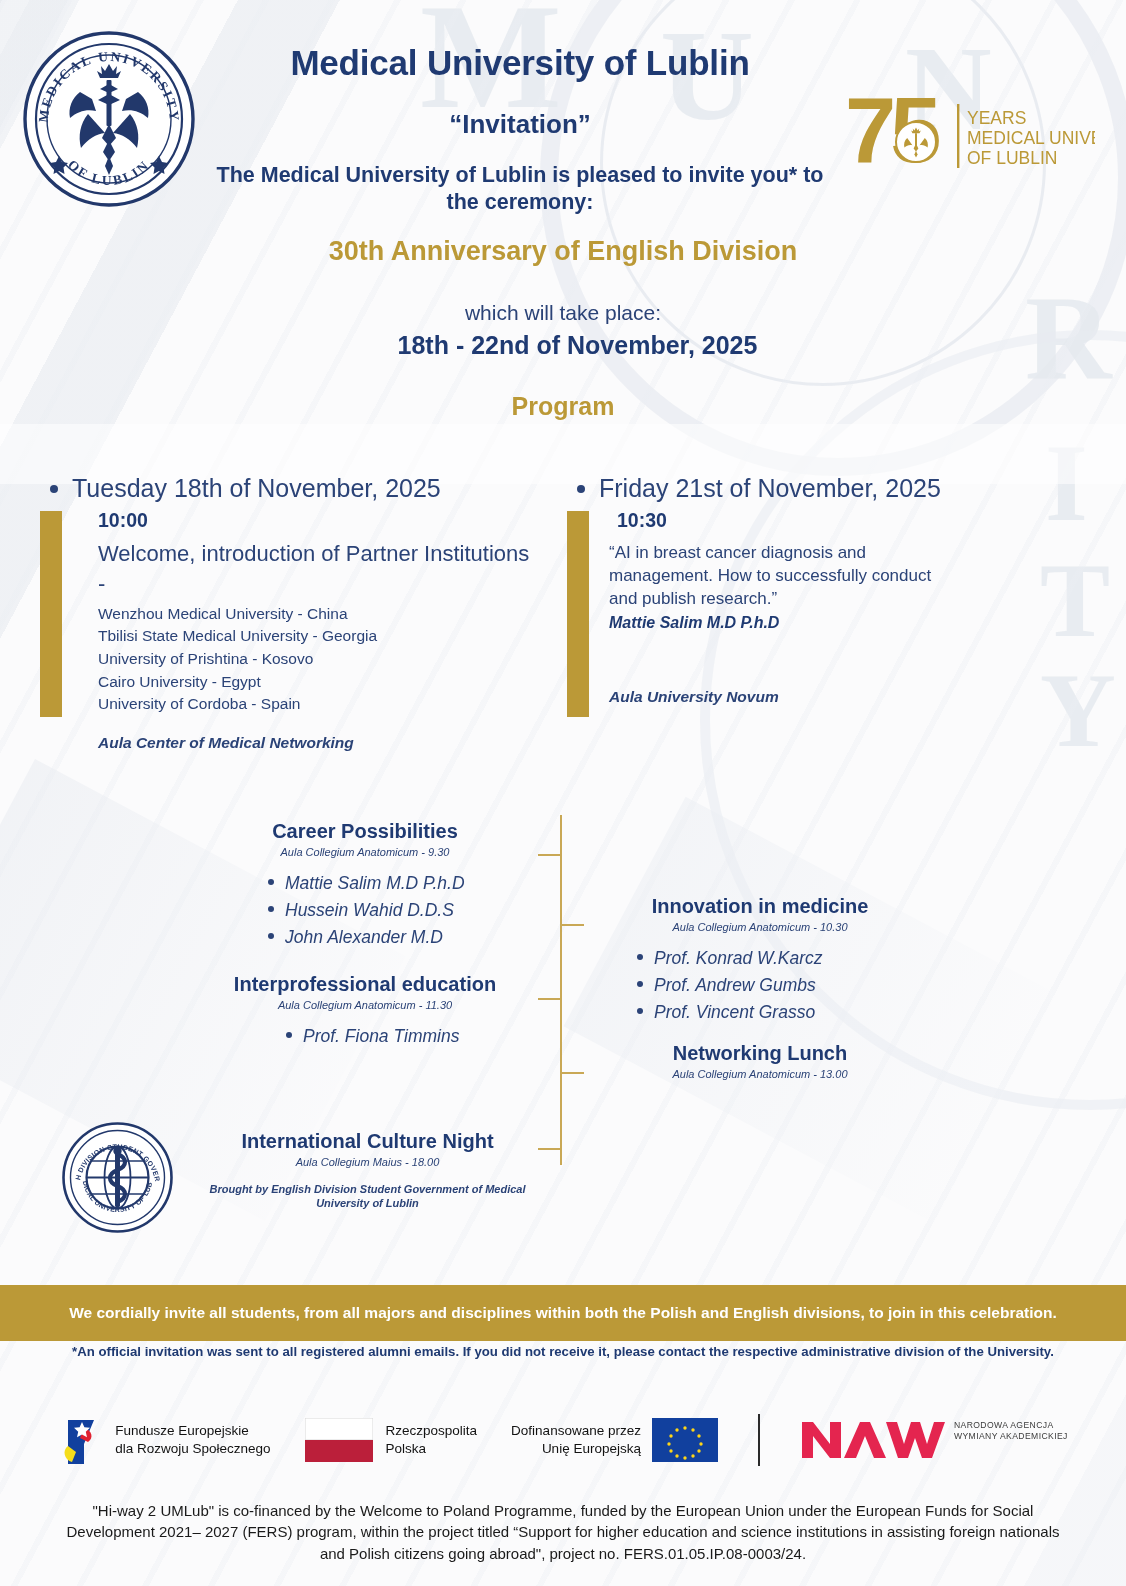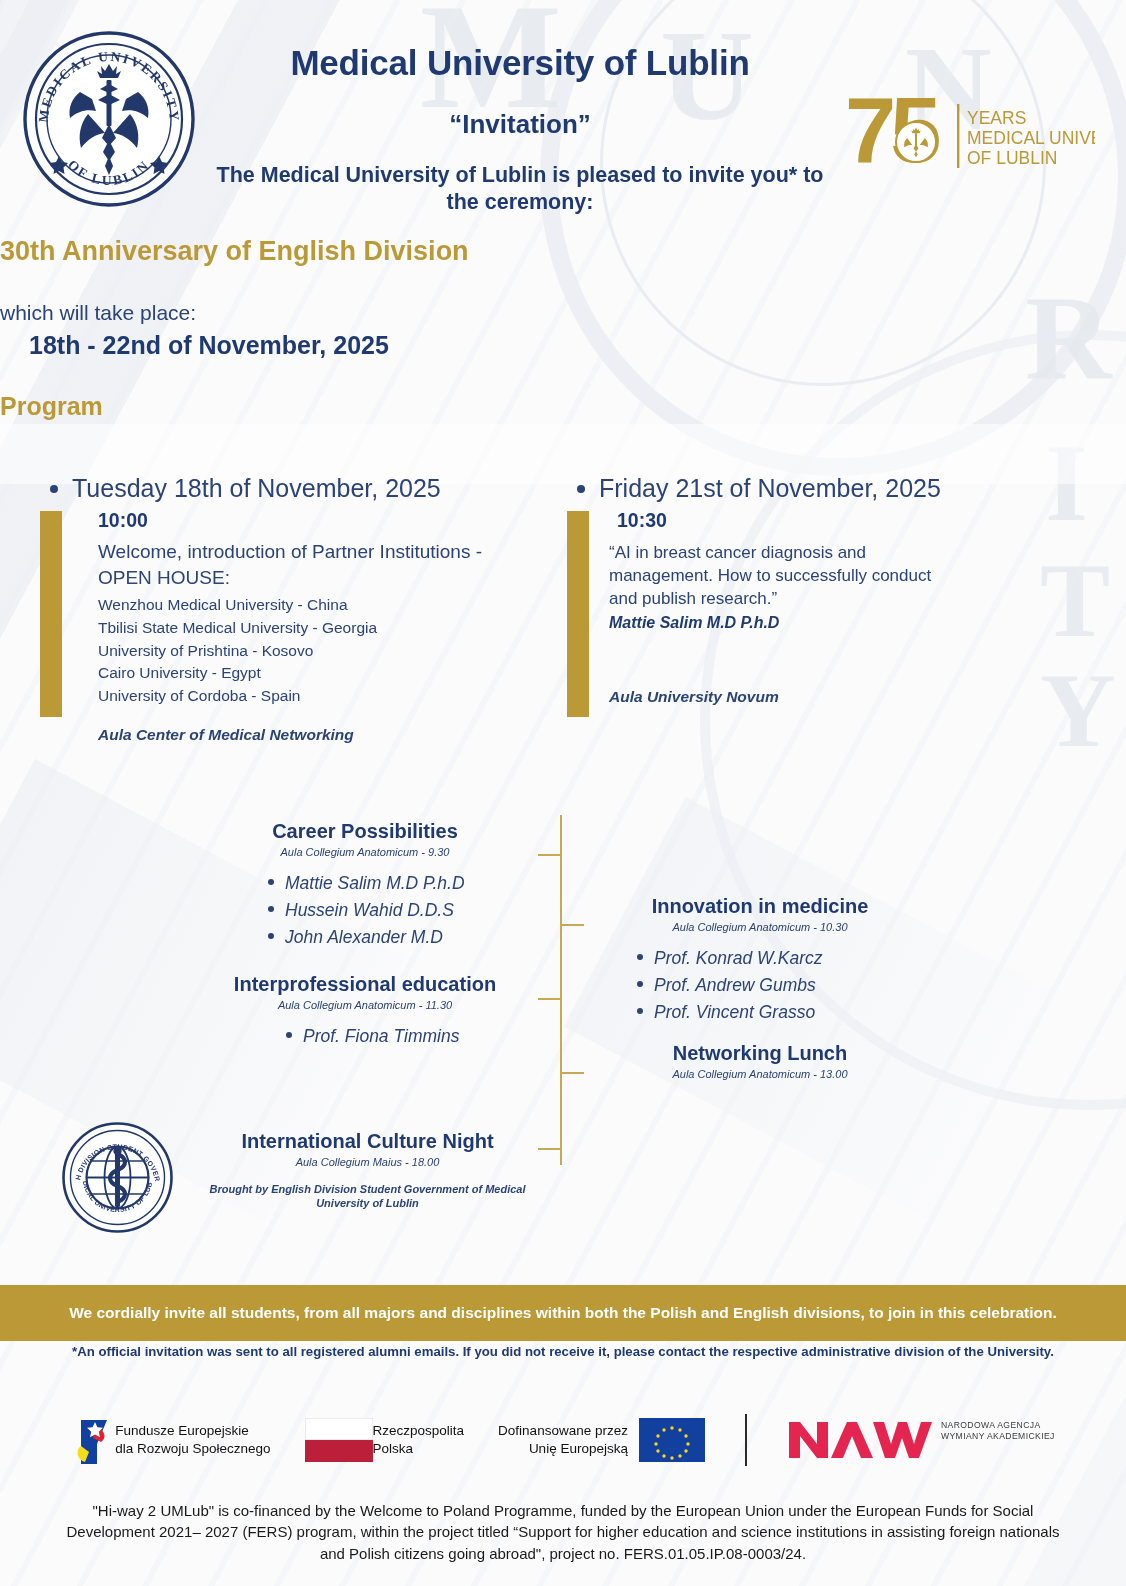--- a/index.html
+++ b/index.html
@@ -28,36 +28,36 @@
 
   
   #header{position:absolute;left:0;top:0;width:1126px;height:228px;}
   #seal-logo{position:absolute;left:18px;top:28px;width:182px;height:182px;}
   #anniv-logo{position:absolute;left:845px;top:82px;width:250px;height:96px;}
   #title-block{position:absolute;left:210px;top:44px;width:620px;text-align:center;}
   .t-main{font-size:35px;font-weight:700;color:#1f3a72;letter-spacing:-.2px;line-height:1.1;}
   .t-inv{font-size:26px;font-weight:700;color:#1f3a72;margin-top:26px;}
   .t-sub{font-size:21.5px;font-weight:700;color:#1f3a72;margin-top:22px;line-height:1.28;}
 
-  #subtitle-area{position:absolute;left:0;top:236px;width:1126px;}
+  #subtitle-area{position:absolute;left:0;top:236px;width:1126px;text-align:center;}
   .t-gold-big{font-size:27px;font-weight:700;color:#bb9937;}
   .t-which{font-size:21px;color:#2b4377;margin-top:34px;font-weight:400;}
   .t-dates{font-size:25px;font-weight:700;color:#1f3a72;margin-top:6px;padding-left:29px;}
   .t-program{font-size:25px;font-weight:700;color:#bb9937;margin-top:32px;}
 
   
   .day-head{font-size:25px;color:#2b4377;font-weight:400;display:flex;align-items:center;gap:14px;}
   .day-head .dot{width:8px;height:8px;border-radius:50%;background:#2b4377;flex:0 0 8px;margin-left:12px;}
 
   #tuesday{position:absolute;left:38px;top:474px;width:500px;}
   #friday{position:absolute;left:565px;top:474px;width:430px;}
 
   .gold-bar{position:absolute;width:22px;background:#bb9937;}
   .ev-time{font-size:19.5px;font-weight:700;color:#1f3a72;}
-  .ev-line{font-size:19px;color:#2b4377;line-height:1.38;}
+  .ev-line{font-size:22px;color:#2b4377;line-height:1.38;}
   .ev-small{font-size:15.5px;color:#2b4377;line-height:1.46;}
   .ev-venue{font-size:15.5px;color:#2b4377;font-style:italic;font-weight:700;}
   .ev-speaker{font-size:16px;color:#1f3a72;font-style:italic;font-weight:700;}
   .ev-quote{font-size:17px;color:#2b4377;line-height:1.36;}
 
   
   #saturday{position:absolute;left:0;top:775px;width:1126px;}
   #sat-head{width:100%;display:flex;justify-content:center;}
   #sat-head .day-head{font-size:25px;}
   #timeline-line{position:absolute;left:560px;top:815px;width:2px;height:350px;background:#c9a855;}
@@ -77,21 +77,21 @@
   
   #gold-banner{position:absolute;left:0;top:1285px;width:1126px;height:56px;background:#bb9937;
     display:flex;align-items:center;justify-content:center;text-align:center;}
   #gold-banner .txt{color:#ffffff;font-size:15.5px;font-weight:700;line-height:1.42;padding:0 20px;}
   #asterisk-note{position:absolute;left:0;top:1344px;width:1126px;text-align:center;
     font-size:13.2px;font-weight:700;color:#1f3a72;}
 
   
   #footer-logos{position:absolute;left:0;top:1392px;width:1126px;height:96px;
     display:flex;align-items:center;justify-content:center;gap:34px;}
-  .flogo{display:flex;align-items:center;}
+  .flogo{display:flex;align-items:center;gap:13px;}
   .flogo .lbl{font-size:13.5px;color:#121212;line-height:1.3;font-weight:400;}
   #footer-note{position:absolute;left:58px;top:1500px;width:1010px;text-align:center;
     font-size:15px;color:#1a1a1a;line-height:1.42;}
 </style>
 </head>
 <body>
 
 <div id="poster">
 
   <div class="wm" style="left:540px;top:-120px;width:560px;height:560px;border-color:rgba(228,232,238,.6);"></div>
@@ -183,21 +183,20 @@
 
   <div id="tuesday">
     <div class="day-head">
       <span class="dot"></span>
       <span>Tuesday 18th of November, 2025</span>
     </div>
     <div style="position:relative;margin-top:6px;padding-left:60px;min-height:210px;">
       <div class="gold-bar" style="left:2px;top:2px;height:206px;"></div>
       <div class="ev-time">10:00</div>
       <div class="ev-line" style="margin-top:7px;">Welcome, introduction of Partner Institutions -</div>
-      <div class="ev-line">OPEN HOUSE:</div>
       <div style="margin-top:3px;">
         <div class="ev-small">Wenzhou Medical University - China</div>
         <div class="ev-small">Tbilisi State Medical University - Georgia</div>
         <div class="ev-small">University of Prishtina - Kosovo</div>
         <div class="ev-small">Cairo University - Egypt</div>
         <div class="ev-small">University of Cordoba - Spain</div>
       </div>
       <div class="ev-venue" style="margin-top:18px;">Aula Center of Medical Networking</div>
     </div>
   </div>

